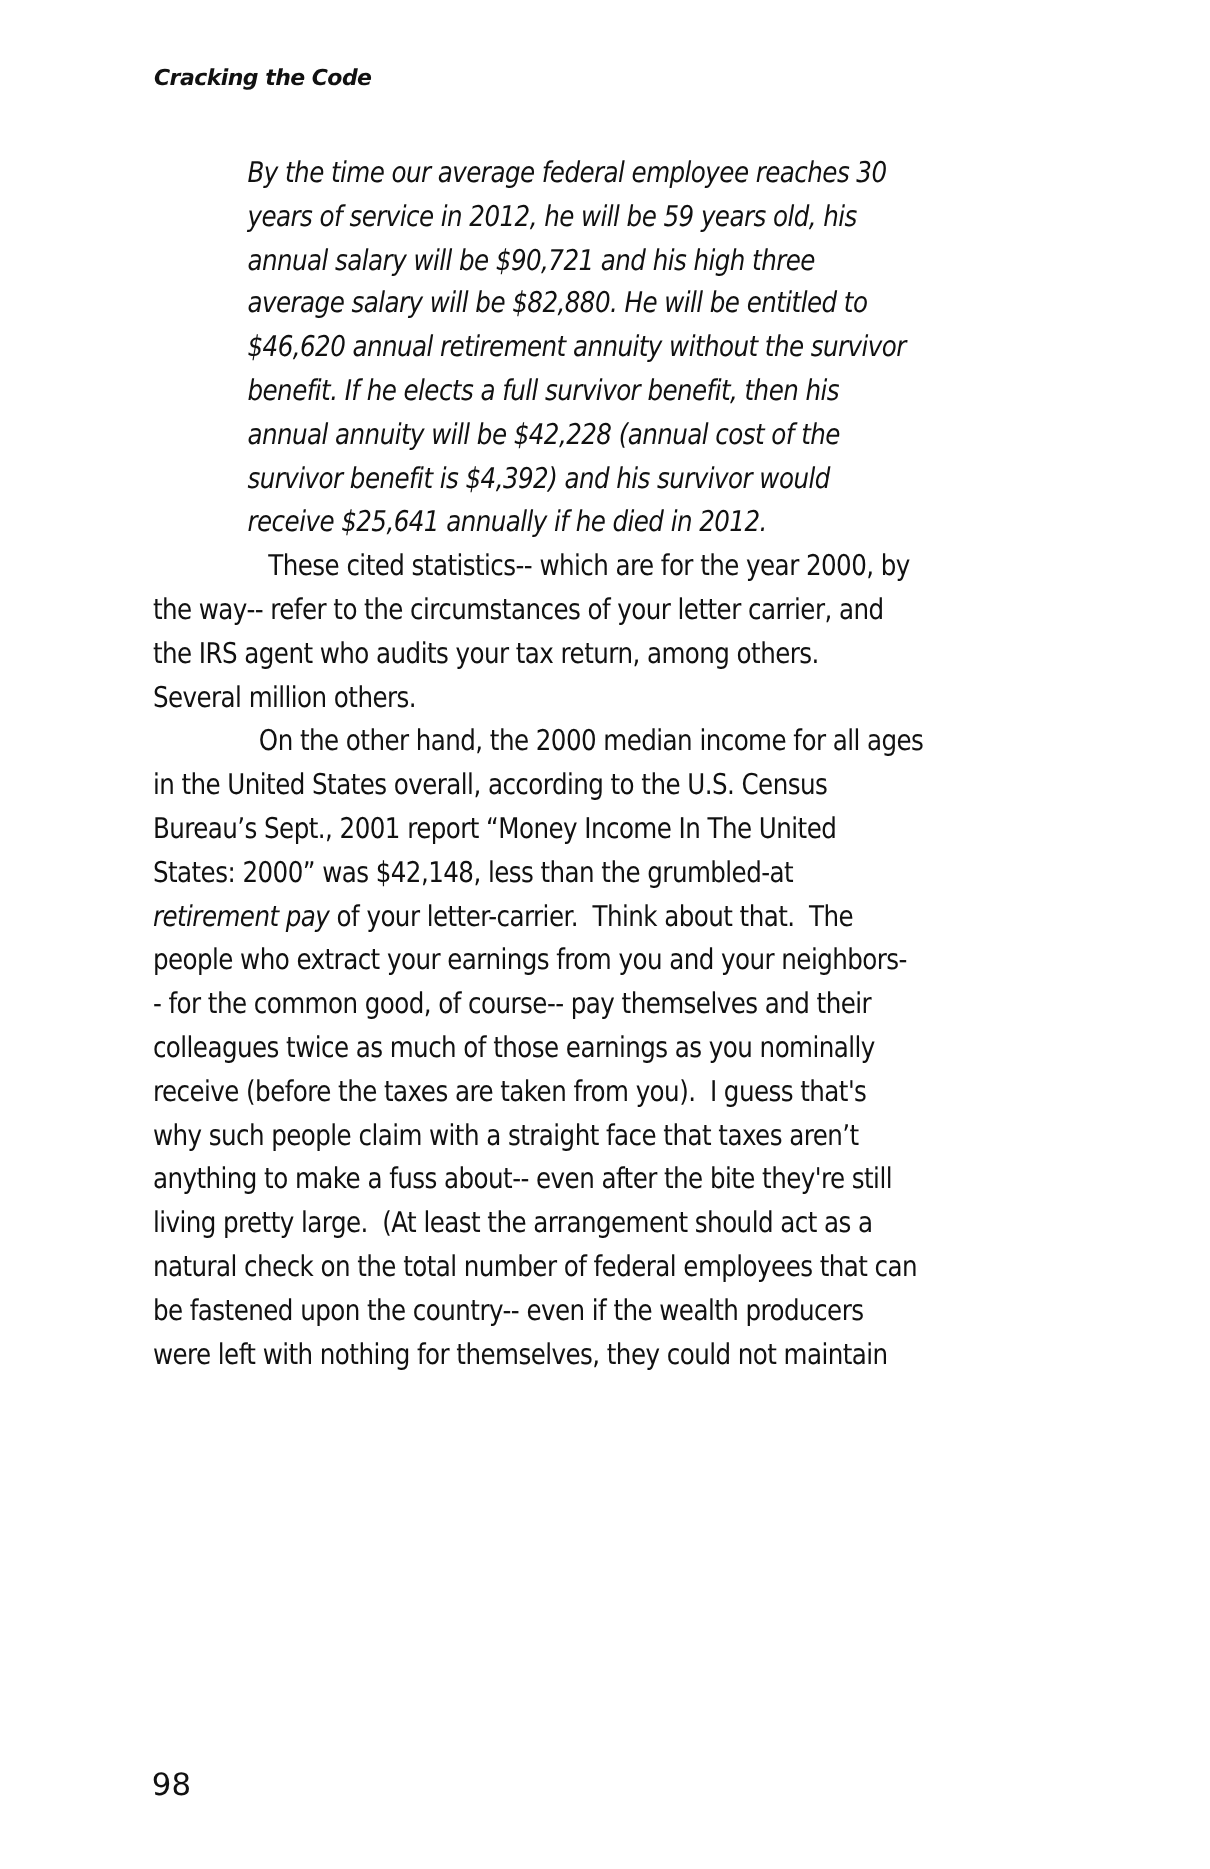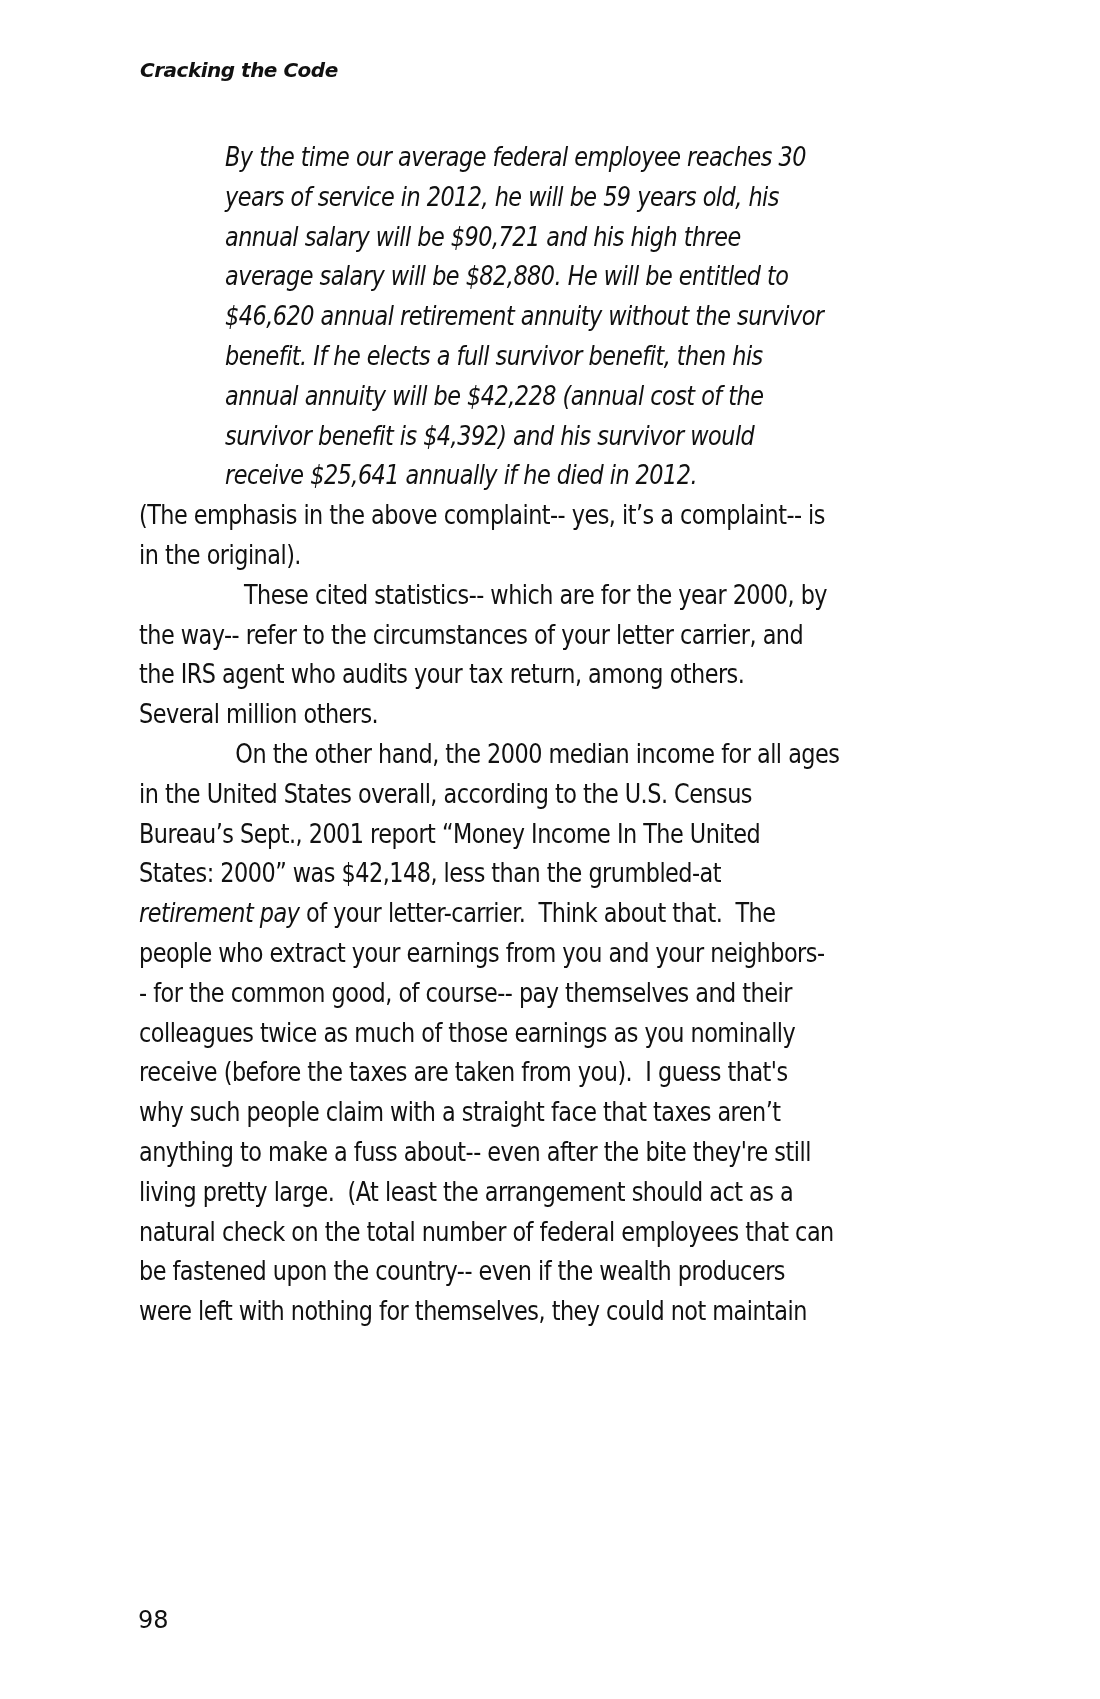--- a/index.html
+++ b/index.html
@@ -61,21 +61,21 @@
       transform: scaleX(0.84);
     }
     .indent-wide { padding-left: 122px; }
     .indent { padding-left: 112px; }
     .ital { font-style: italic; }
     .page-number {
       position: absolute;
       left: 138px;
       top: 1606px;
       font-family: "DejaVu Sans", sans-serif;
-      font-size: 24px;
+      font-size: 28px;
       color: #111;
       text-align: right;
     }
   </style>
 </head>
 <body>
 
 <div class="page">
 
   <div class="running-header">Cracking the Code</div>
@@ -89,24 +89,20 @@
       <div class="line">annual salary will be $90,721 and his high three</div>
       <div class="line">average salary will be $82,880. He will be entitled to</div>
       <div class="line">$46,620 annual retirement annuity without the survivor</div>
       <div class="line">benefit. If he elects a full survivor benefit, then his</div>
       <div class="line">annual annuity will be $42,228 (annual cost of the</div>
       <div class="line">survivor benefit is $4,392) and his survivor would</div>
       <div class="line">receive $25,641 annually if he died in 2012.</div>
     </div>
 
 
-    <div>
-      <div class="line">(The emphasis in the above complaint-- yes, it’s a complaint-- is</div>
-      <div class="line">in the original).</div>
-    </div>
 
     <div>
       <div class="line indent-wide">These cited statistics-- which are for the year 2000, by</div>
       <div class="line">the way-- refer to the circumstances of your letter carrier, and</div>
       <div class="line">the IRS agent who audits your tax return, among others.</div>
       <div class="line">Several million others.</div>
     </div>
 
     <div>
       <div class="line indent">On the other hand, the 2000 median income for all ages</div>

